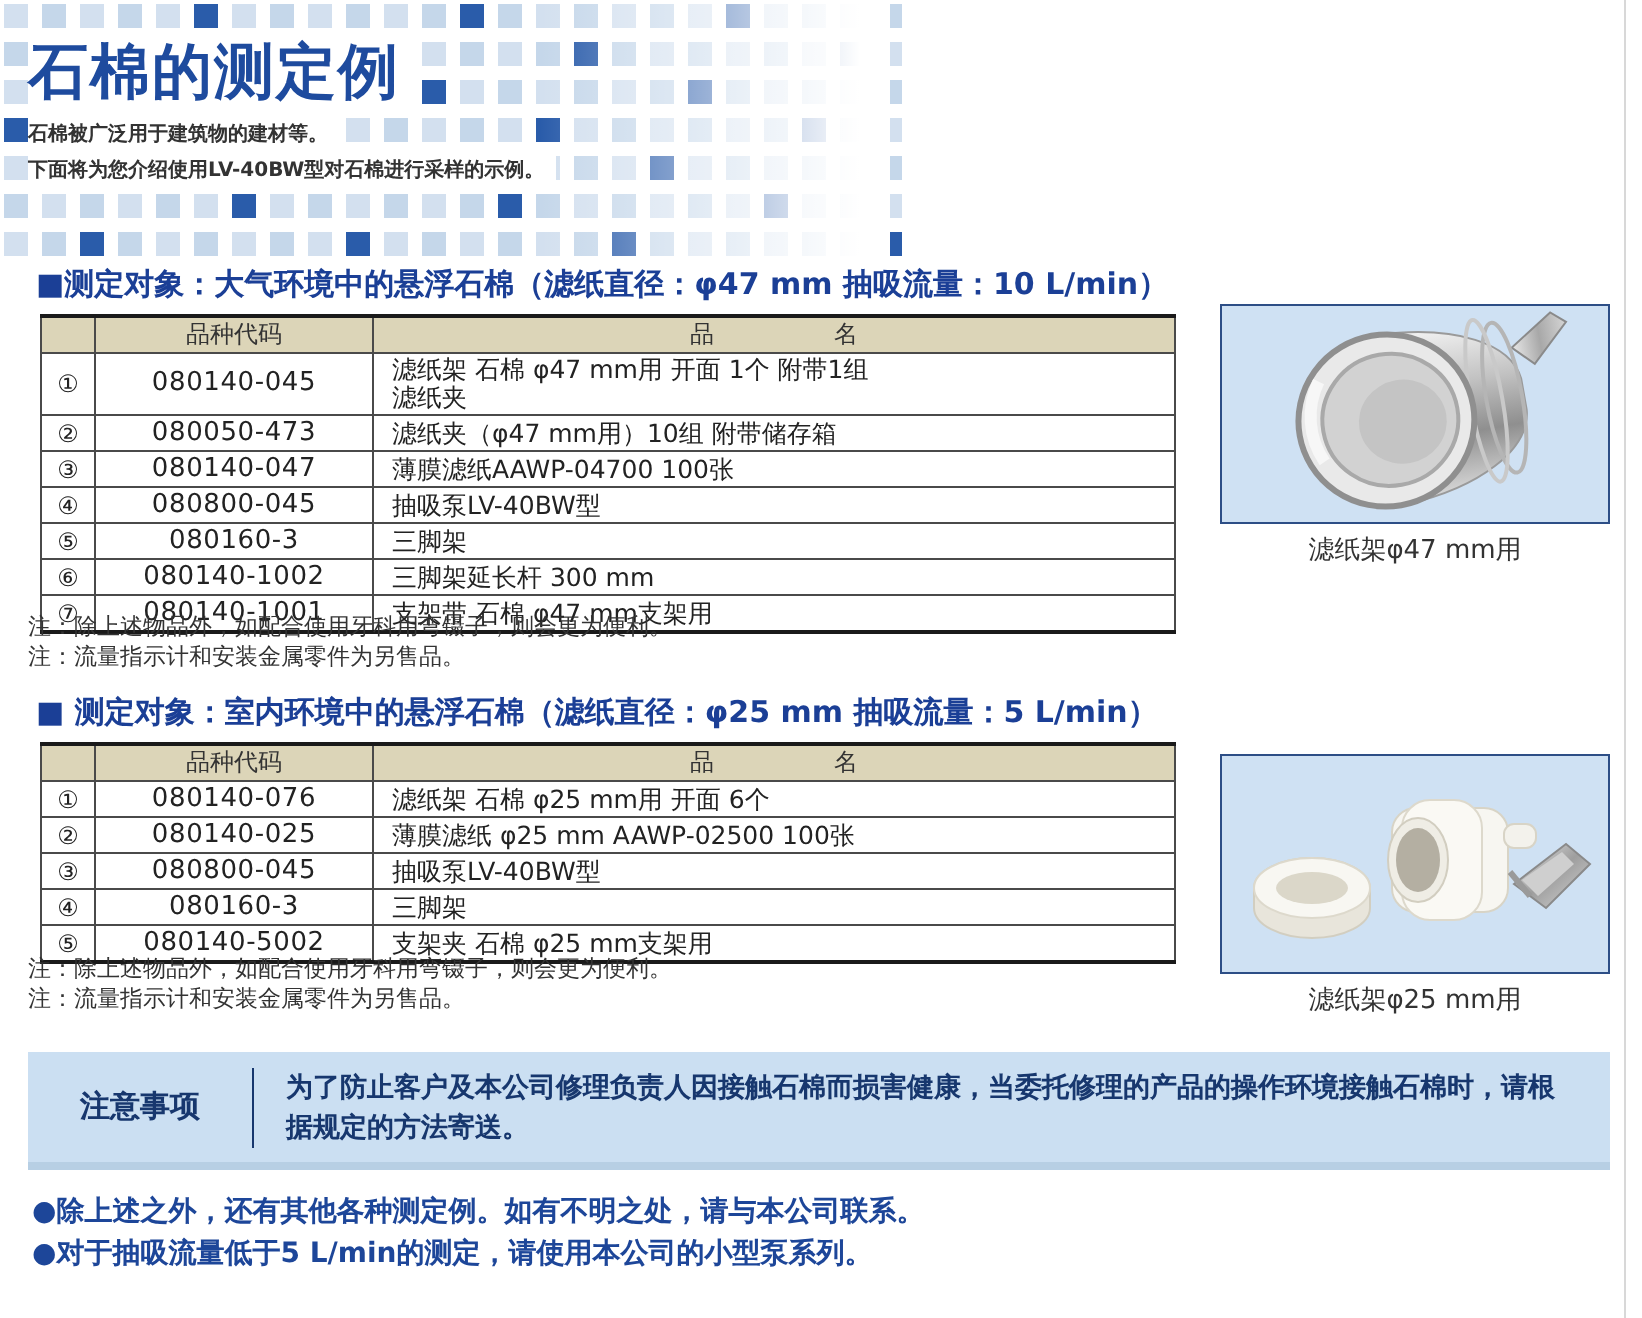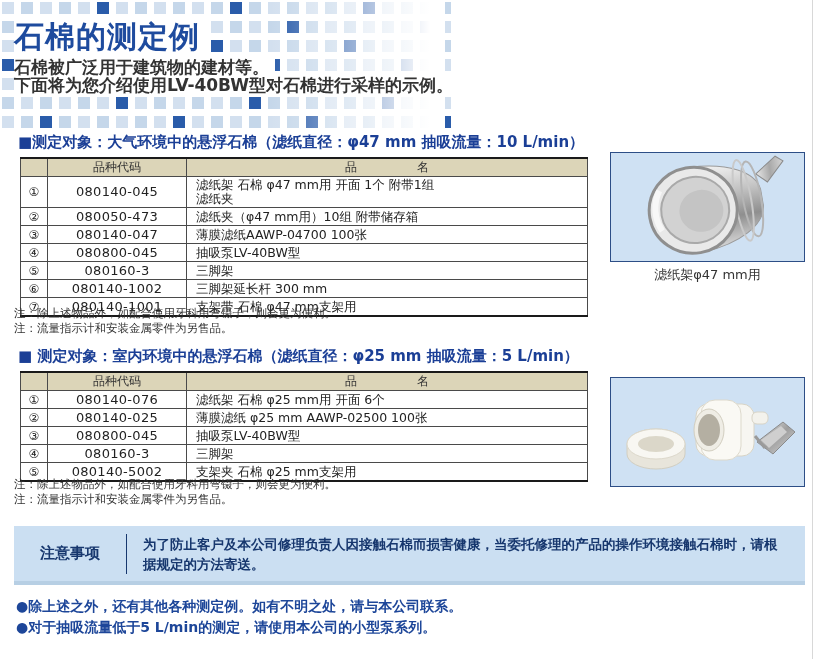--- a/index.html
+++ b/index.html
@@ -8,21 +8,21 @@
   .edge-right{position:absolute;left:812px;top:0;width:1px;height:659px;background:#d8d8d8;}
 
   
   .pattern{position:absolute;left:0;top:0;width:445px;height:130px;}
   .pattern .sq{position:absolute;width:12px;height:12px;}
   .pattern-fade{position:absolute;left:0;top:0;width:445px;height:130px;
     background:linear-gradient(to right, rgba(255,255,255,0) 0px, rgba(255,255,255,0) 270px, #fff 430px);}
 
   .title{position:absolute;left:14px;top:18px;margin:0;font-size:30px;line-height:38px;
     font-weight:bold;color:#1e4b9e;background:#fff;padding:0 8px 0 0;display:inline-block;letter-spacing:1px;}
-  .intro{position:absolute;left:14px;top:59px;font-size:17px;line-height:17.5px;color:#333;font-weight:bold;}
+  .intro{position:absolute;left:14px;top:59px;font-size:10px;line-height:17.5px;color:#333;font-weight:bold;}
   .intro .line{background:#fff;display:table;padding-right:6px;white-space:nowrap;}
 
   .sec-heading{position:absolute;margin:4px;font-size:15px;font-weight:bold;color:#1b3f96;white-space:nowrap;}
   .sec1-heading{left:14px;top:129px;}
   .sec2-heading{left:14px;top:343px;}
 
   table.items{position:absolute;left:20px;border-collapse:collapse;width:568px;
     font-size:12.5px;color:#222;border-top:2px solid #1a1a1a;border-bottom:2px solid #1a1a1a;}
   table.t1{top:157px;}
   table.t2{top:371px;}
@@ -381,20 +381,21 @@
       <rect x="90" y="22" width="40" height="60" rx="14" fill="#faf9f4" stroke="#ddd9cc" stroke-width="1"></rect>
       <ellipse cx="98" cy="52" rx="15" ry="21" fill="#efede5" stroke="#d2cec0" stroke-width="1"></ellipse>
       <ellipse cx="98" cy="52" rx="11" ry="16" fill="#b4afa2"></ellipse>
       <rect x="141" y="34" width="16" height="12" rx="5" fill="#f3f2ec" stroke="#d8d4c6" stroke-width="1"></rect>
 
       <path d="M146 64 L172 44 L184 54 L162 76 Z" fill="url(#met3)" stroke="#8a8a8a" stroke-width="1"></path>
       <path d="M150 62 L170 48 L176 54 L158 70 Z" fill="#cfcfcf"></path>
       <path d="M144 58 L154 70" stroke="#9a9a9a" stroke-width="3"></path>
     </svg>
   </div>
+  <div class="caption caption2">滤纸架φ25 mm用</div>
 
   <div class="notice">
     <div class="notice-label">注意事项</div>
     <div class="notice-divider"></div>
     <div class="notice-body">为了防止客户及本公司修理负责人因接触石棉而损害健康，当委托修理的产品的操作环境接触石棉时，请根据规定的方法寄送。</div>
   </div>
 
   <div class="bullets">
       <div class="line">●除上述之外，还有其他各种测定例。如有不明之处，请与本公司联系。</div>
       <div class="line">●对于抽吸流量低于5 L/min的测定，请使用本公司的小型泵系列。</div>

